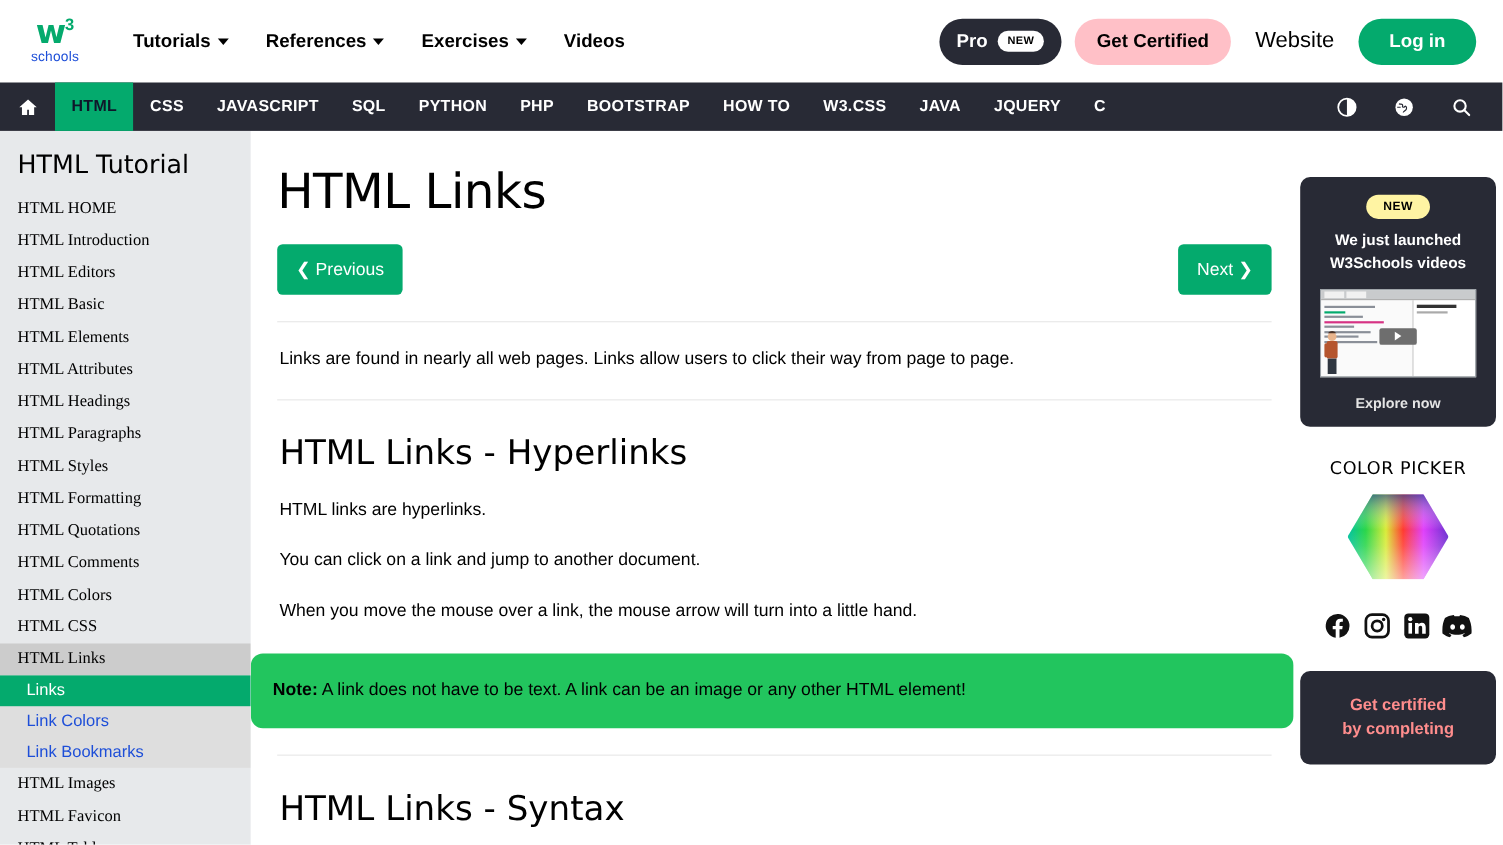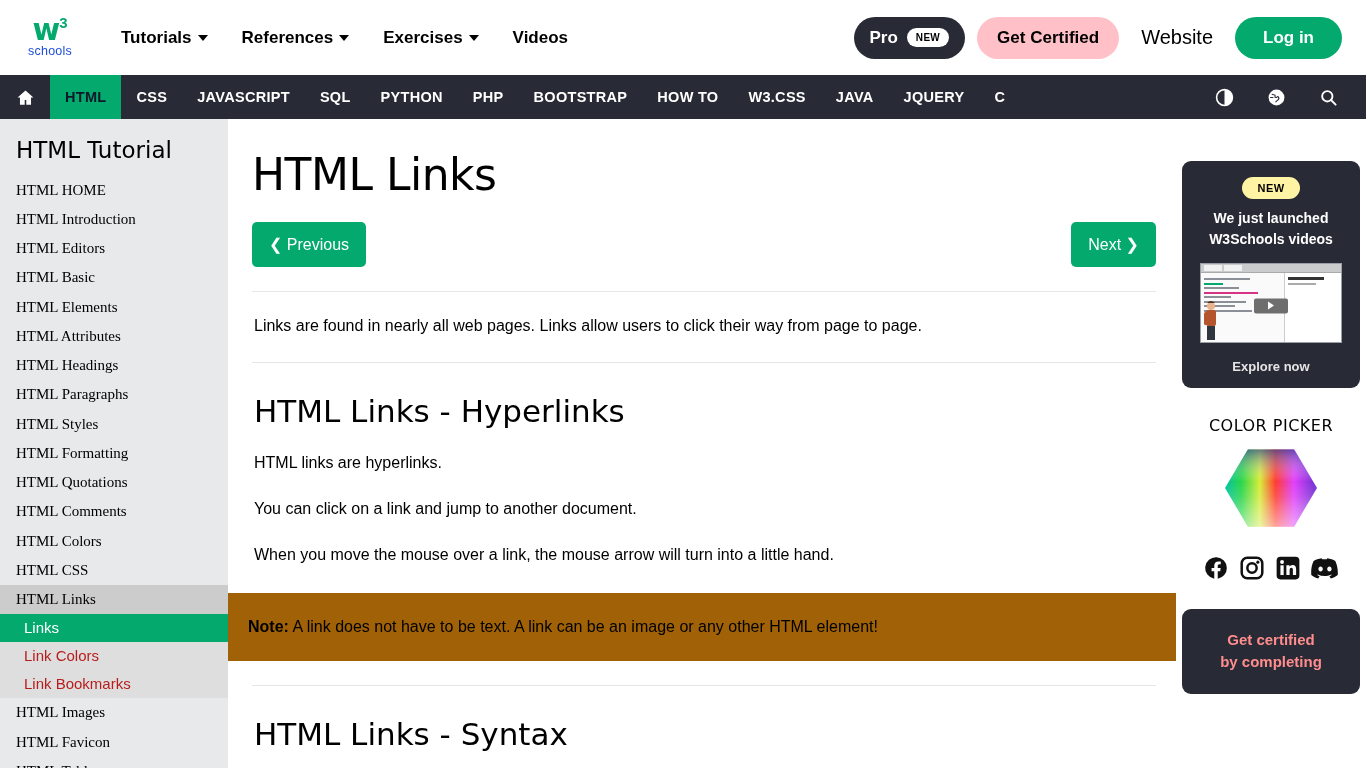--- a/index.html
+++ b/index.html
@@ -154,21 +154,21 @@
     font-size: 15px; color: #000;
     text-decoration: none; cursor: pointer;
     line-height: 1.35;
     font-family: Liberation Serif, serif;
   }
   .side-item.current { background: #CCCCCC; }
   .sub-group { background: #DEDEDE; }
   .sub-item {
     display: block;
     padding: 5.5px 16px 5.5px 24px;
-    font-size: 15px; color: #b91c1c;
+    font-size: 15px; color: #1d4ed8;
     text-decoration: none; cursor: pointer;
   }
   .sub-item.active { background: #04AA6D; color: #fff; }
 
   
   .content {
     flex: 1;
     background: #fff;
     padding: 0 0 0 0;
     overflow: hidden;
@@ -199,24 +199,24 @@
   .para {
     font-size: 16px; color: #000; line-height: 1.5;
     margin: 22px 0 0 2px;
   }
   .h2 {
     font-size: 31px; font-weight: normal; color: #000;
     margin: 30px 0 0 2px;
     font-family: "DejaVu Sans", sans-serif;
   }
   .notebox {
-    background: #a16207;
+    background: #22c55e;
     padding: 22px 18px 22px 20px;
     margin: 26px -20px 0 -24px;
-    font-size: 16px; line-height: 1.5;
+    font-size: 16px; line-height: 1.5; border-radius: 11px;
   }
   .notebox b { font-weight: bold; }
 
   
   .rightbar {
     width: 190px; min-width: 190px;
     padding: 0 0 0 0;
     background: #fff;
     overflow: hidden;
     display: flex; flex-direction: column; align-items: center;

